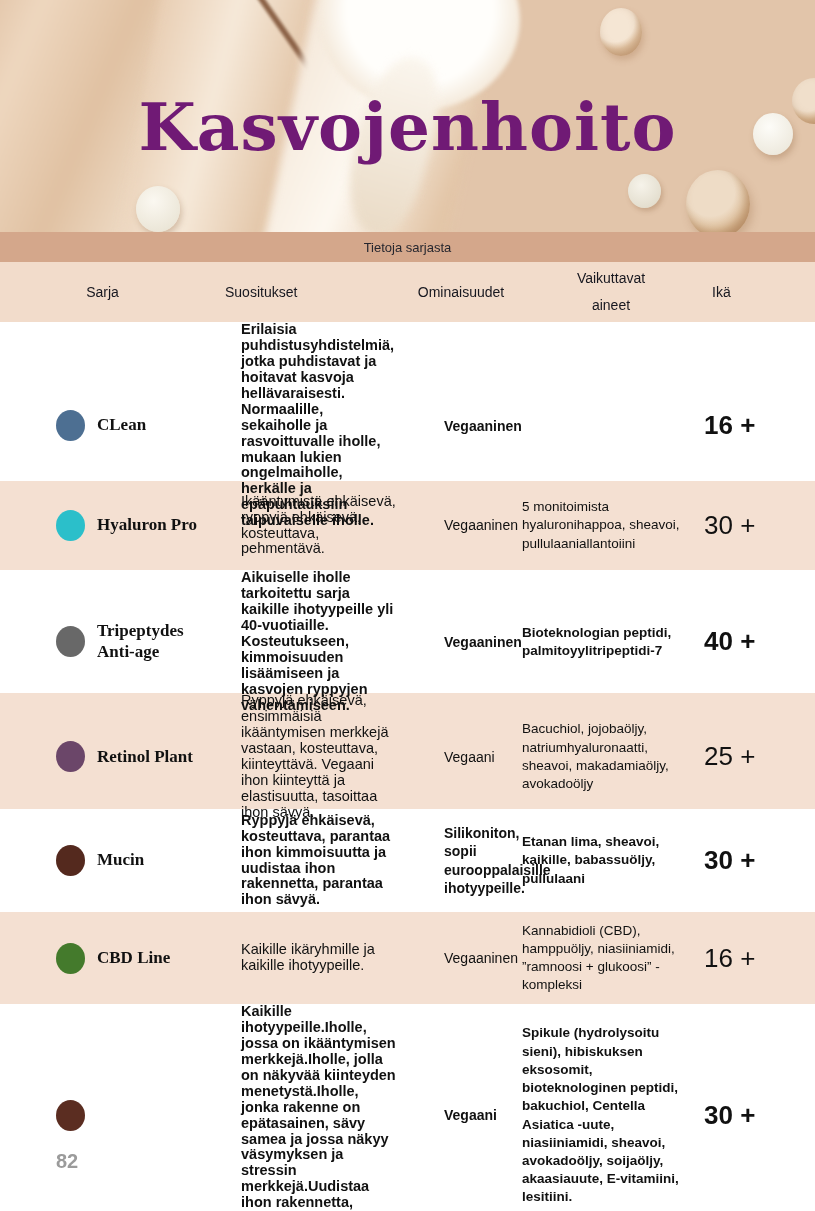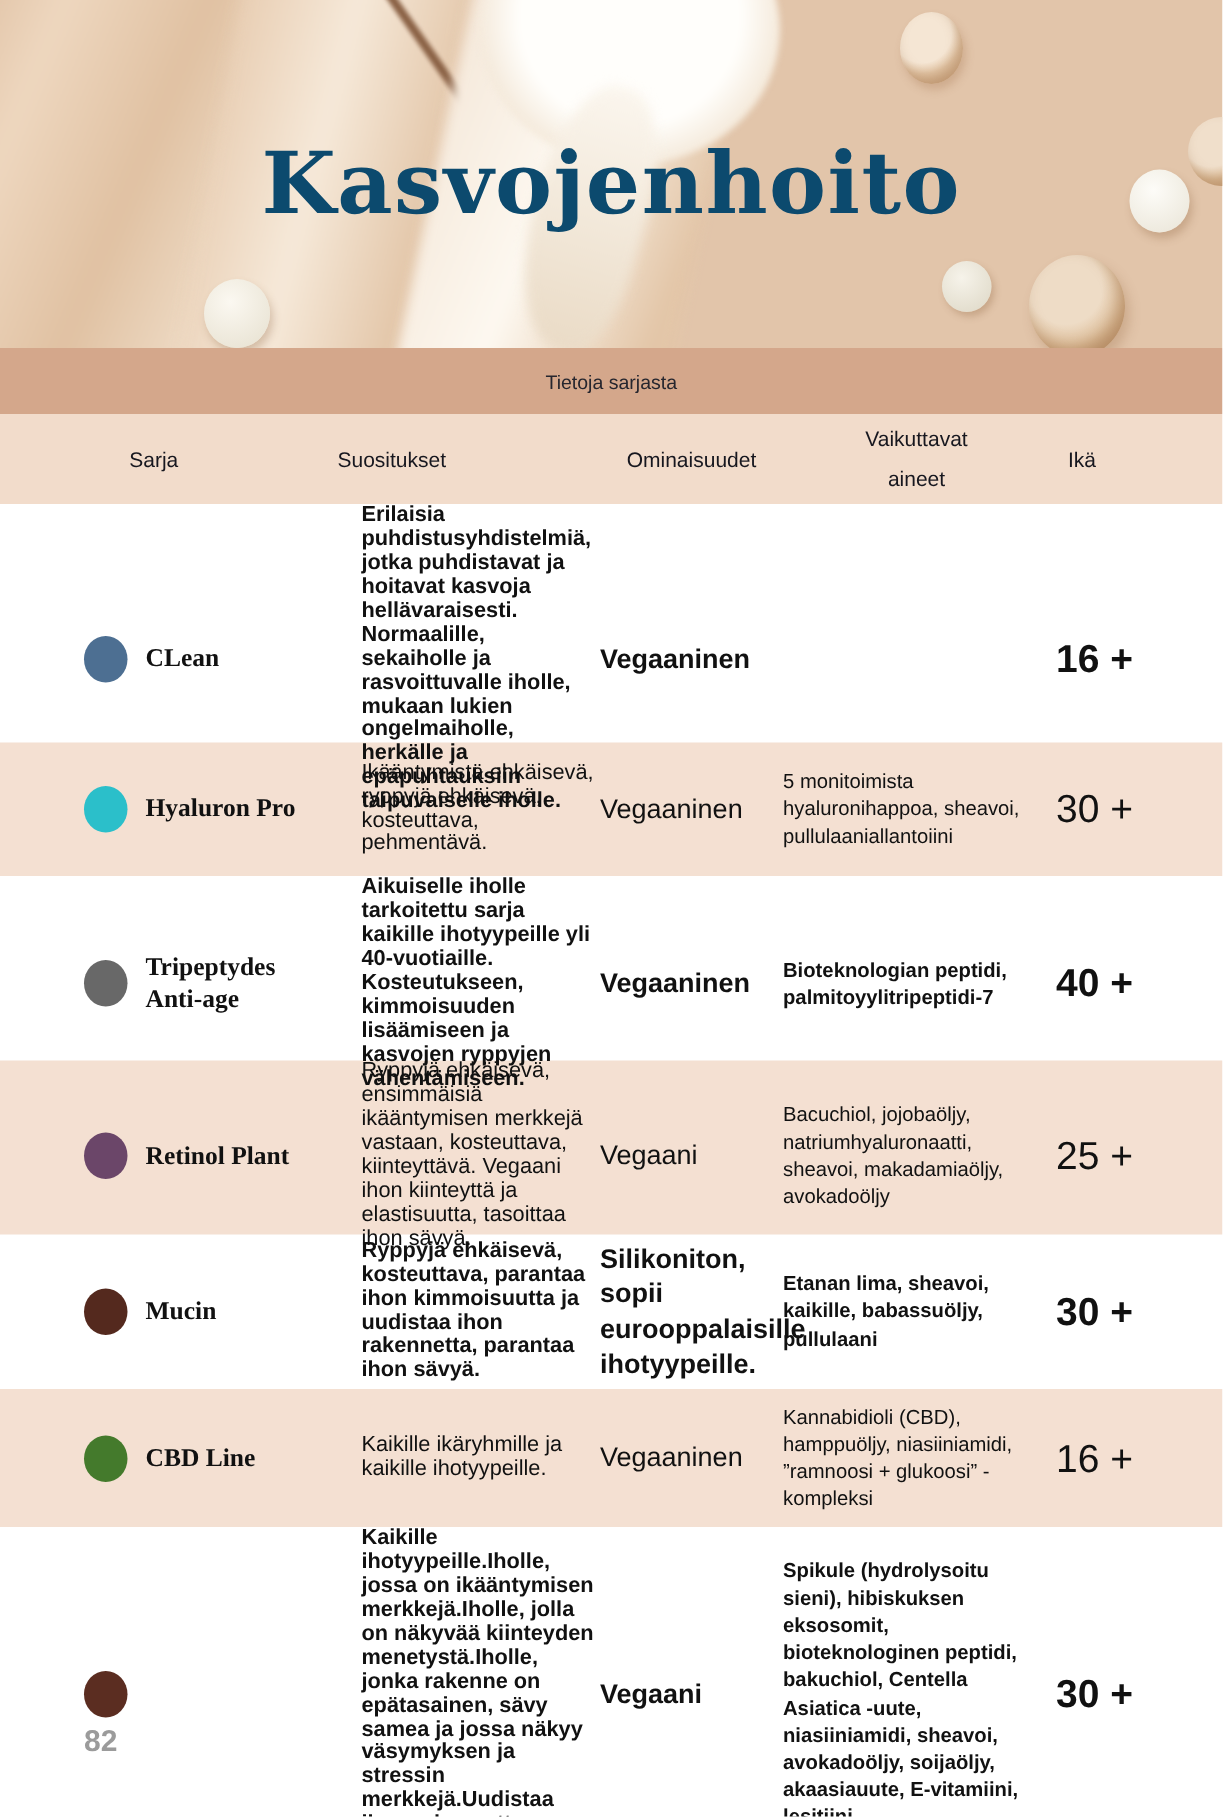--- a/index.html
+++ b/index.html
@@ -49,25 +49,25 @@
   .gel-drop-bottomright { left:686px; top:170px; width:64px; height:68px; border-radius:50%;
     background:radial-gradient(circle at 38% 32%, #eedcc6 0 40%, #ddbd98 66%, #c49a70 100%);
     box-shadow:inset -4px -6px 10px rgba(140,90,50,.4), 3px 5px 8px rgba(140,90,50,.25); }
   .white-ball-left { left:136px; top:186px; width:44px; height:46px;
     background:radial-gradient(circle at 40% 33%, #fbf8f1, #e6e0cf);
     box-shadow:2px 4px 6px rgba(140,95,60,.3); }
   .hero-title {
     position:absolute; left:50%; top:94px; transform:translateX(-50%);
     z-index:5; white-space:nowrap;
     font-family:"DejaVu Serif", serif; font-weight:700;
-    font-size:57px; line-height:1; color:#0c4a6e; letter-spacing:1px;text-align:right;
+    font-size:66px; line-height:1; color:#701a75; letter-spacing:1px;text-align:right;
   }
 
   
-  .info-band { height:44px; background:#d4a78b; display:flex; align-items:center;
+  .info-band { height:30px; background:#d4a78b; display:flex; align-items:center;
     justify-content:center; font-size:13px; color:#26262e; }
 
   
   .grid-cols { display:grid; grid-template-columns:205px 195px 122px 178px 115px; }
   .table-head { height:60px; background:#f2dccb; align-items:center;
     font-size:14px; color:#17171f; }
   .th { line-height:1.3; }
   .th-series { text-align:center; }
   .th-reco   { padding-left:20px; }
   .th-prop   { text-align:center; }
@@ -77,21 +77,21 @@
 
   .row { align-items:center; }
   .row--beige { background:#f4e0d2; }
   .row--bold .cell-reco, .row--bold .cell-prop,
   .row--bold .cell-ingr, .row--bold .cell-age { font-weight:700; }
 
   .cell-series { display:flex; align-items:center; gap:12px; padding-left:56px;font-family:Liberation Serif, serif; }
   .dot { width:29px; height:31px; border-radius:50%; flex:none; }
   .series-name { font-size:17px; font-weight:700; line-height:1.2; max-width:110px; }
   .cell-reco { font-size:14.5px; line-height:1.1; padding-right:4px;margin-left:36px; }
-  .cell-prop { font-size:18px; line-height:1.3; padding-right:16px; }
+  .cell-prop { font-size:14px; line-height:1.3; padding-right:16px;margin-left:44px; }
   .cell-ingr { font-size:13.5px; line-height:1.35; padding-right:6px; }
   .cell-age  { font-size:26px; padding-left:4px; white-space:nowrap; }
 
   .r1 { height:159px; } .r2 { height:89px; }  .r3 { height:123px; }
   .r4 { height:116px; } .r5 { height:103px; } .r6 { height:92px; }
   .r7 { height:211px; }
 
   .page-number { position:absolute; left:56px; top:1150px;
     font-size:20px; font-weight:700; color:#9b9b9b; }
 </style>

